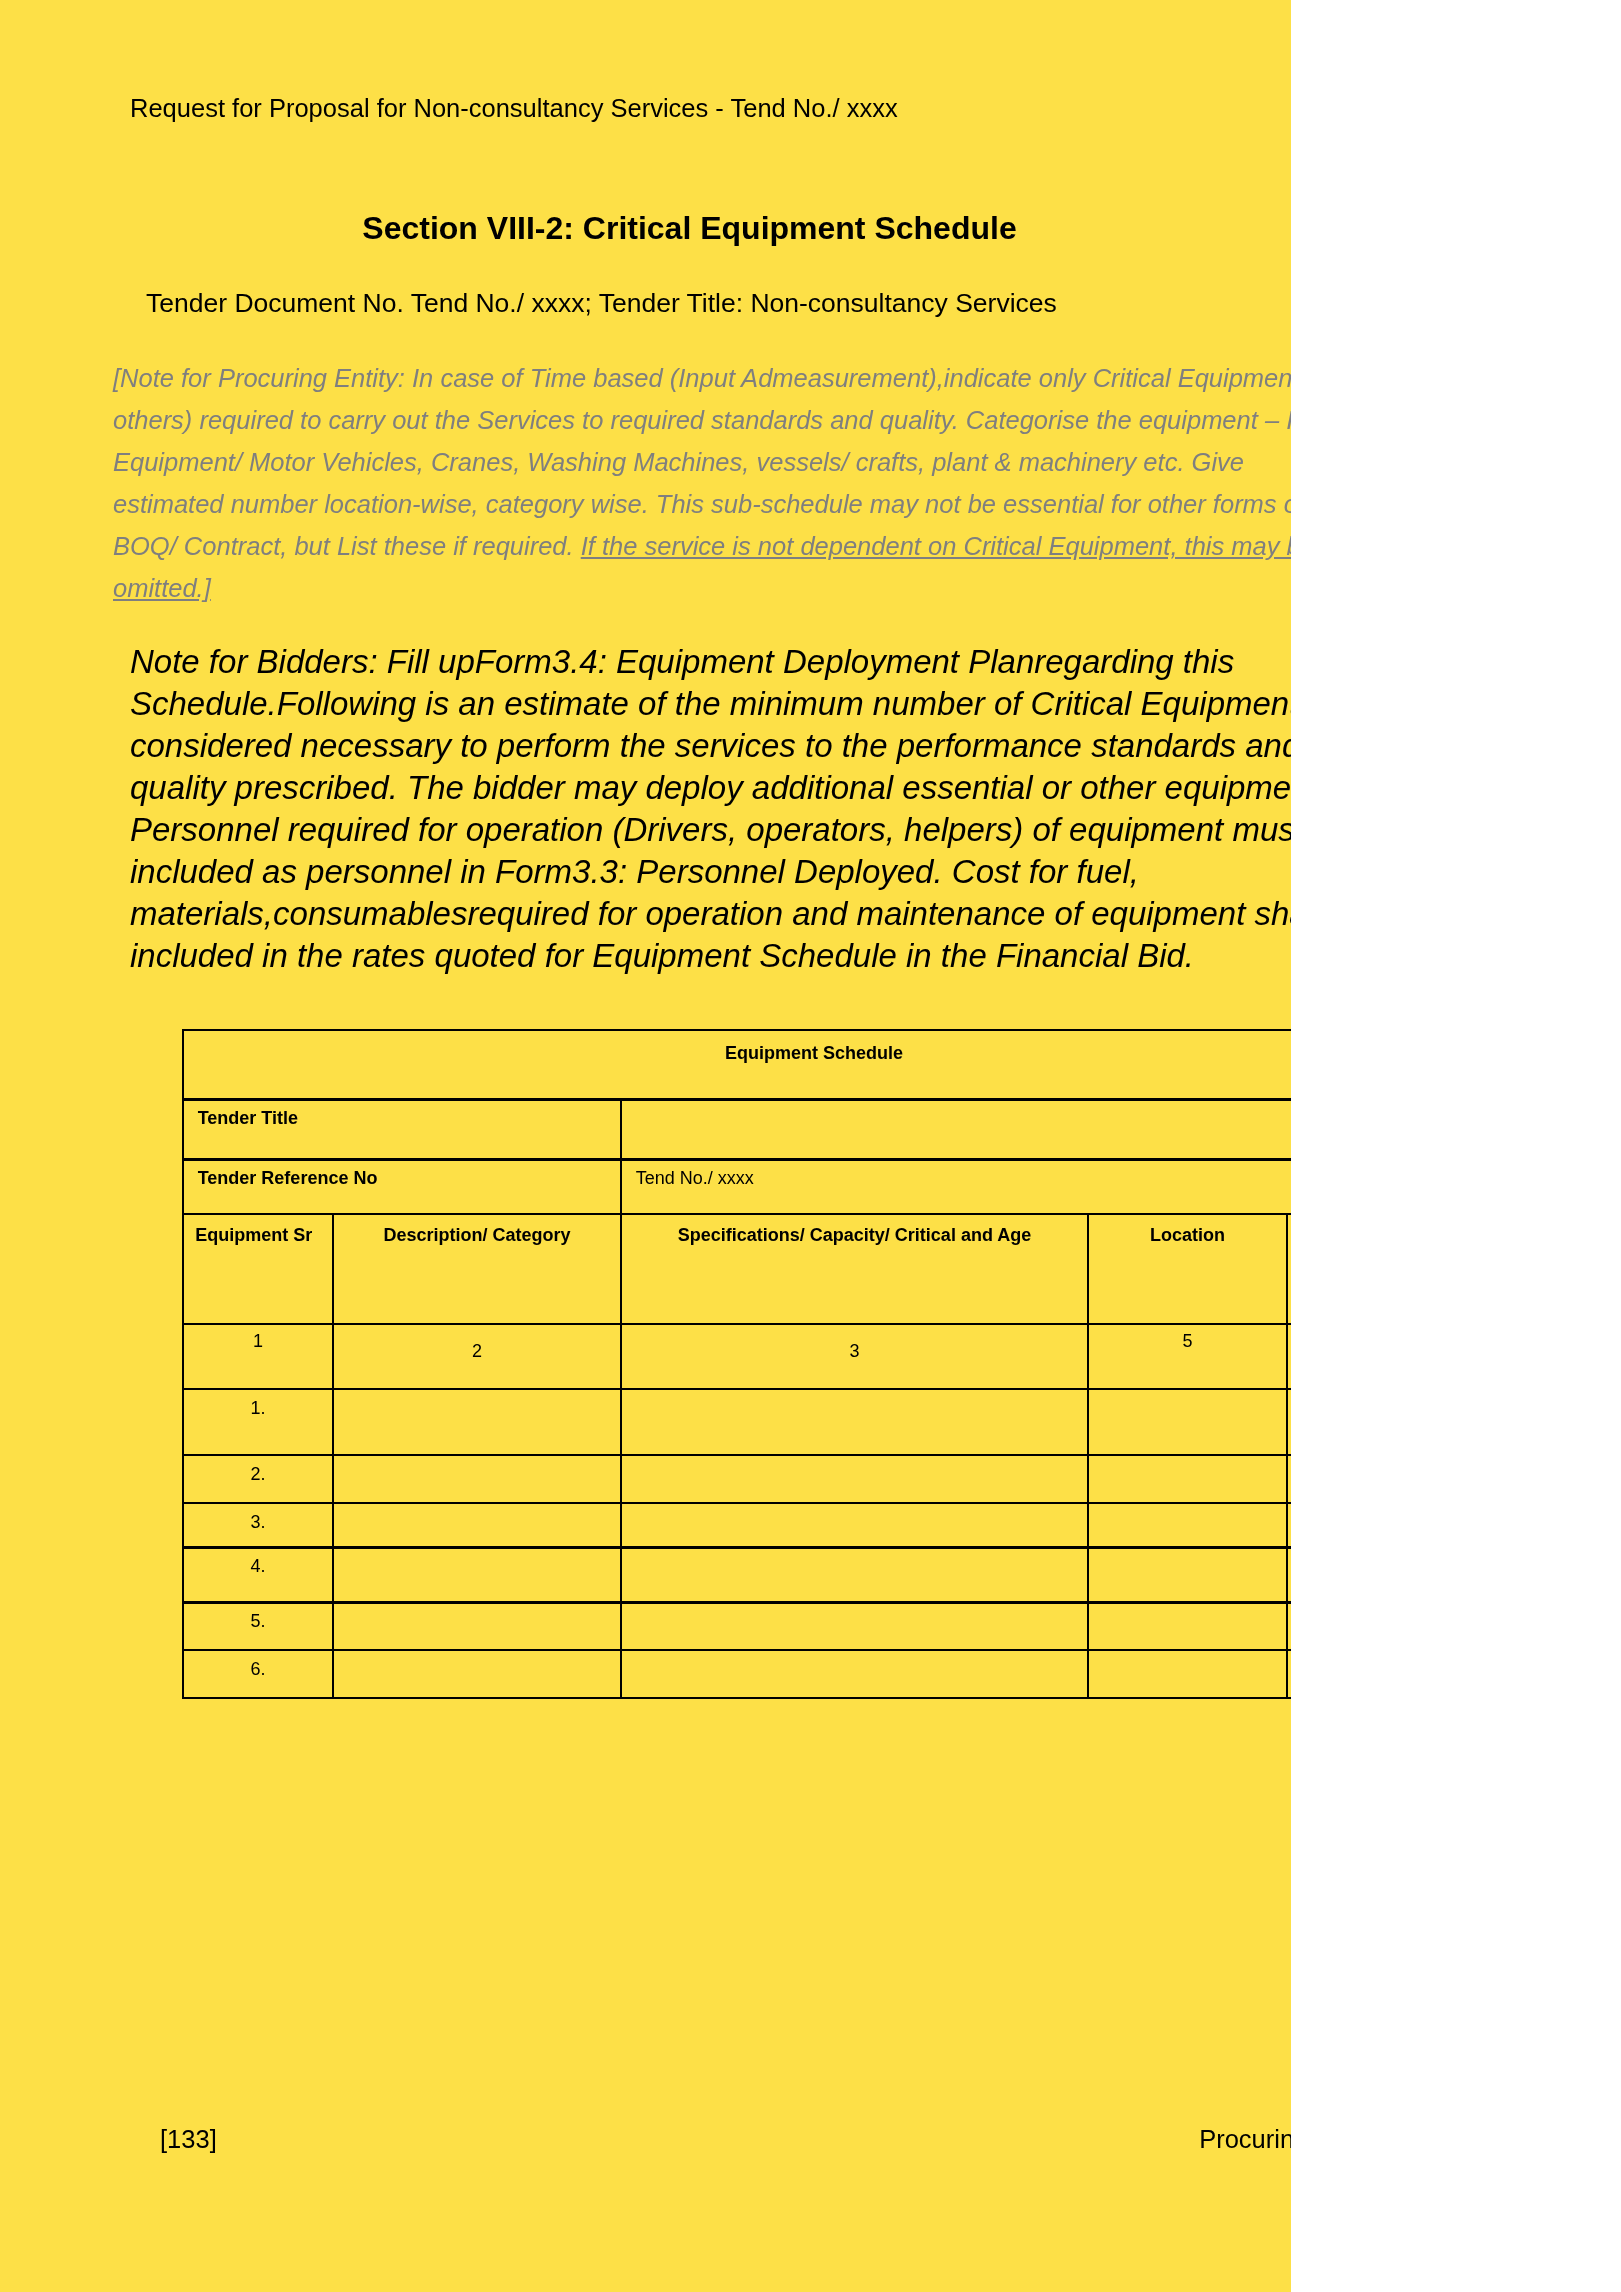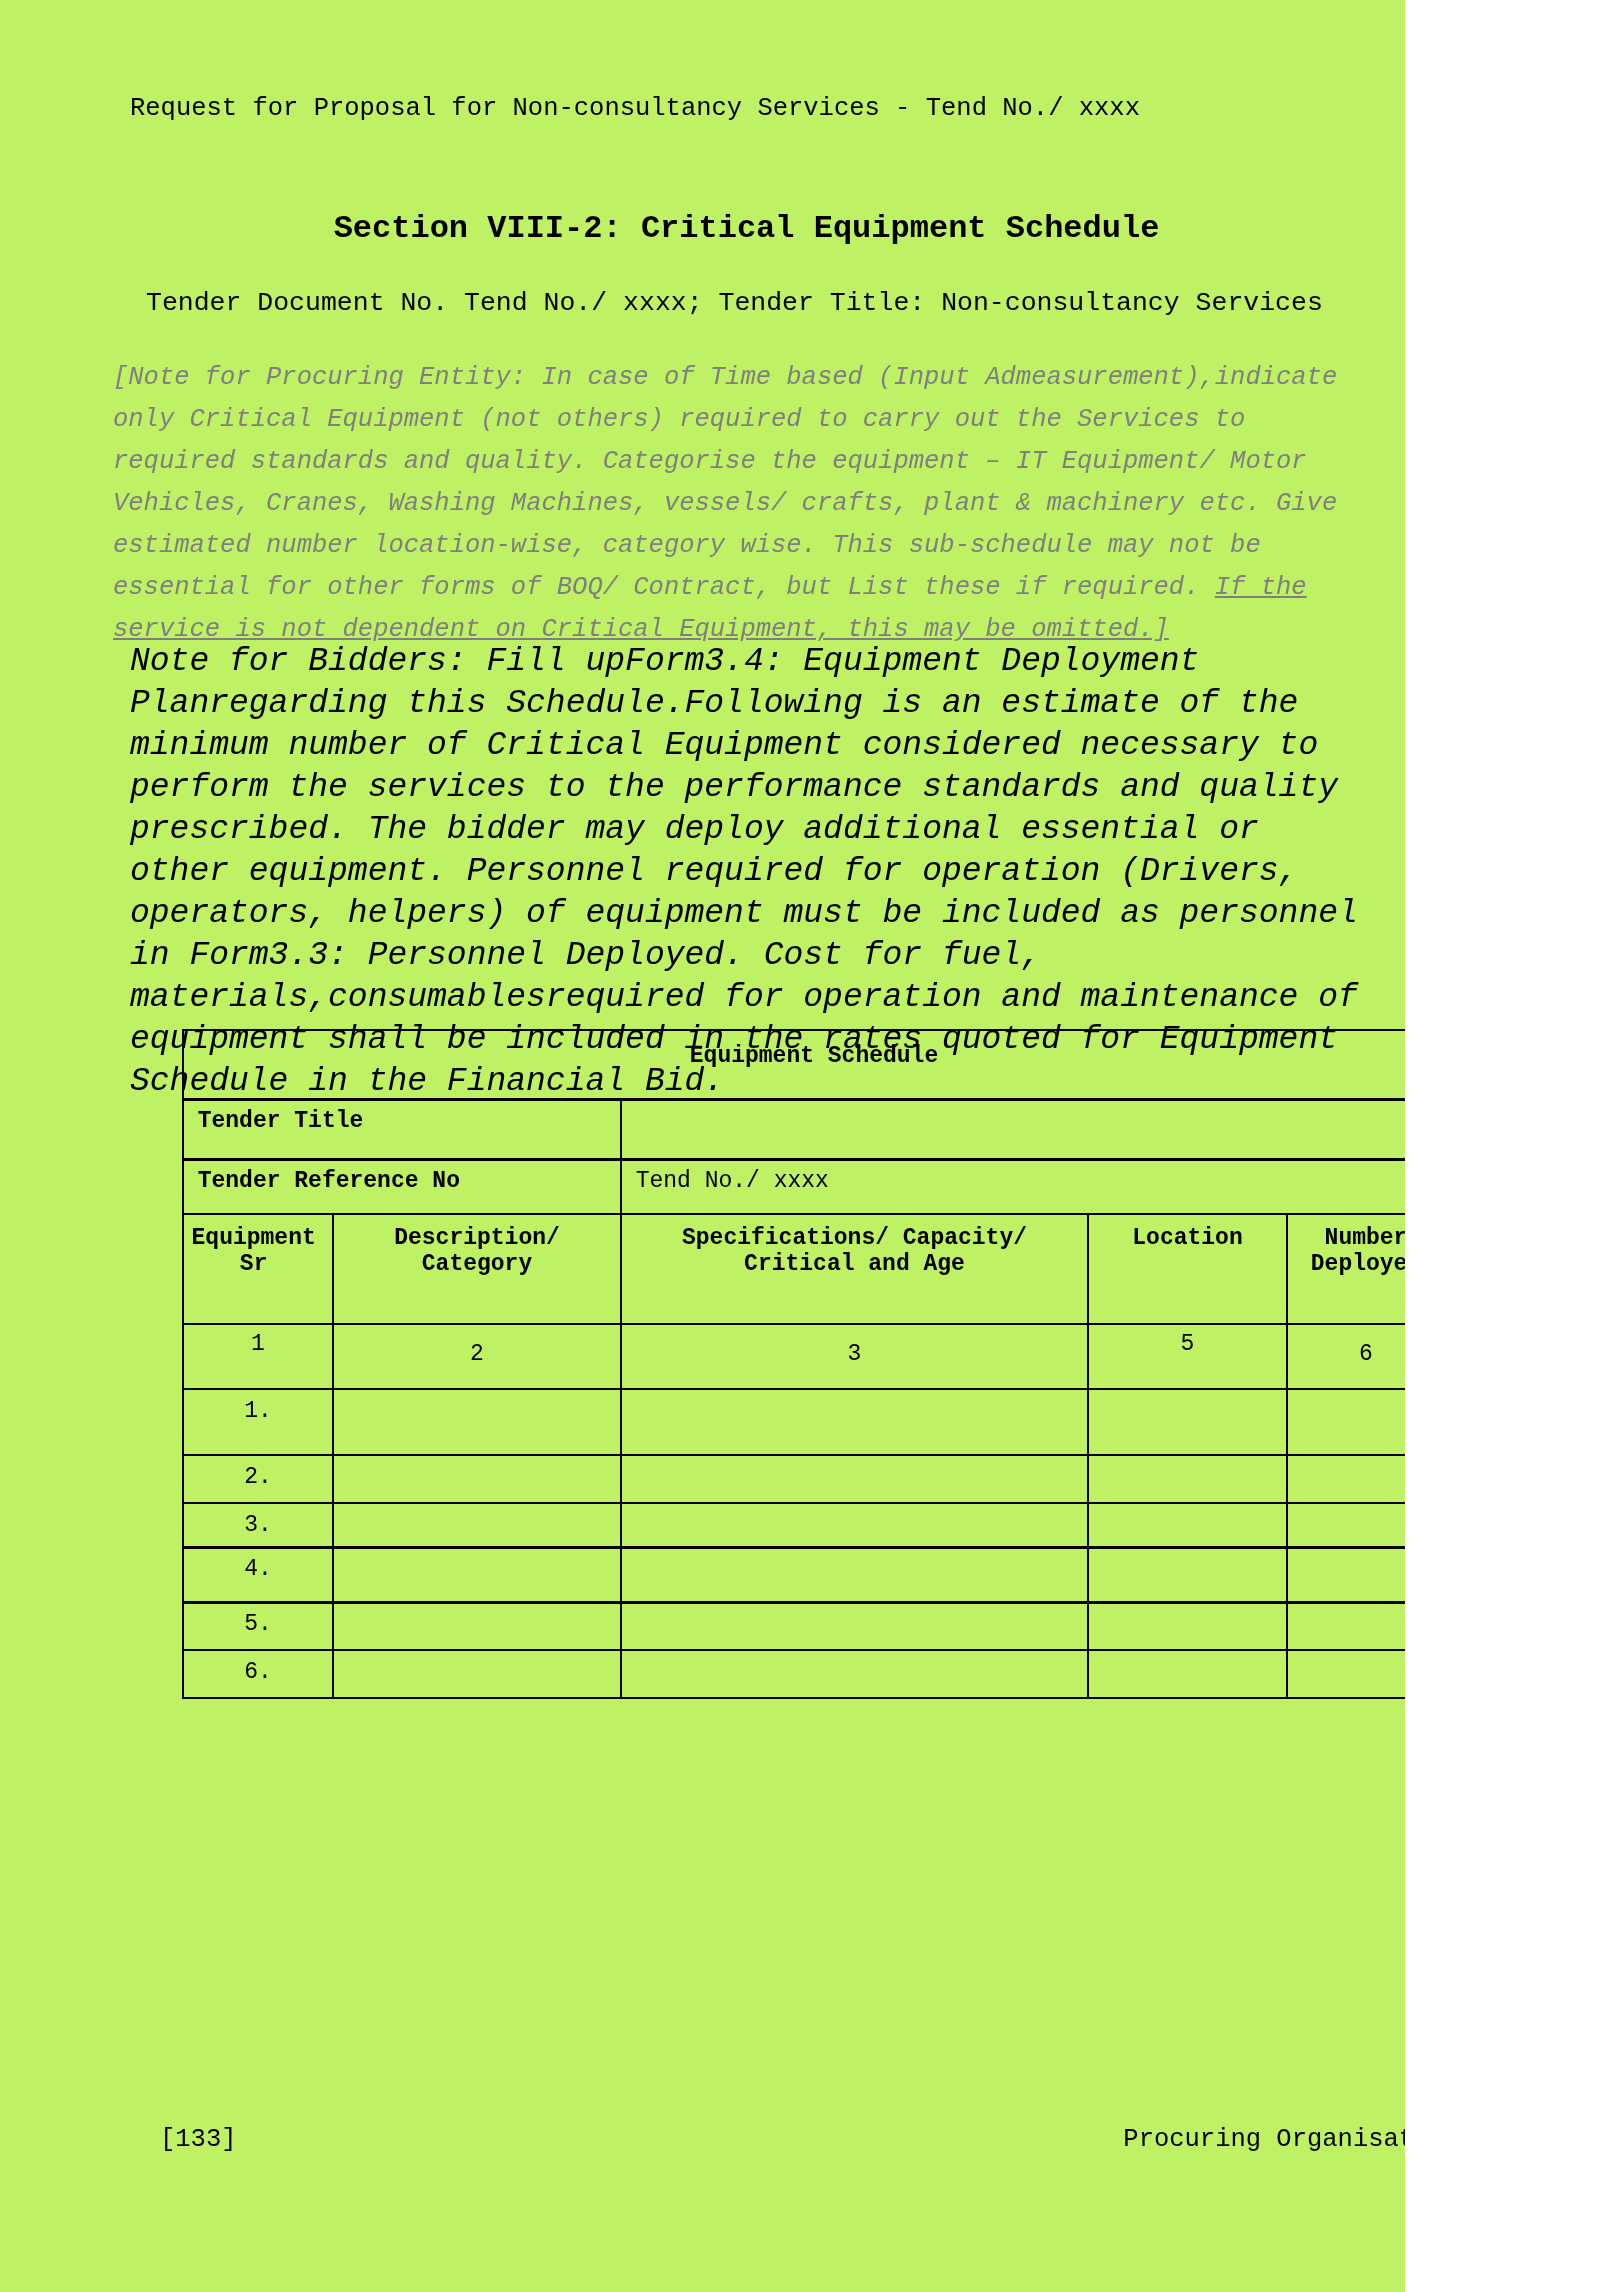--- a/index.html
+++ b/index.html
@@ -1,21 +1,21 @@
 <!DOCTYPE html>
 <html><head>
 <meta charset="utf-8">
 <style>
   html,body{margin:0;padding:0;background:#ffffff;}
   .page{
     position:relative;
-    width:1405px;
+    width:1291px;
     height:2293px;
-    background:#bef264;
-    font-family:Liberation Mono, monospace;
+    background:#fde047;
+    font-family:Liberation Sans, sans-serif;
     color:#000;
     overflow:hidden;
   }
   .running-header{
     position:absolute;
     left:130px; top:94px;
     font-size:25.5px;
     white-space:nowrap;
   }
   .section-title{
@@ -51,21 +51,21 @@
     line-height:42px;
     font-style:italic;
     color:#000;
   }
   table.equip{
     position:absolute;
     left:182px; top:1029px;
     width:1261px;
     border-collapse:collapse;
     table-layout:fixed;
-    font-size:23px;
+    font-size:18px;
   }
   table.equip td{
     border:2px solid #000;
     vertical-align:top;
     padding:7.8px 13.7px;
     overflow:hidden;
   }
   tr.r-title{height:69px;}
   tr.r-title td{
     border-bottom-width:3.9px;

